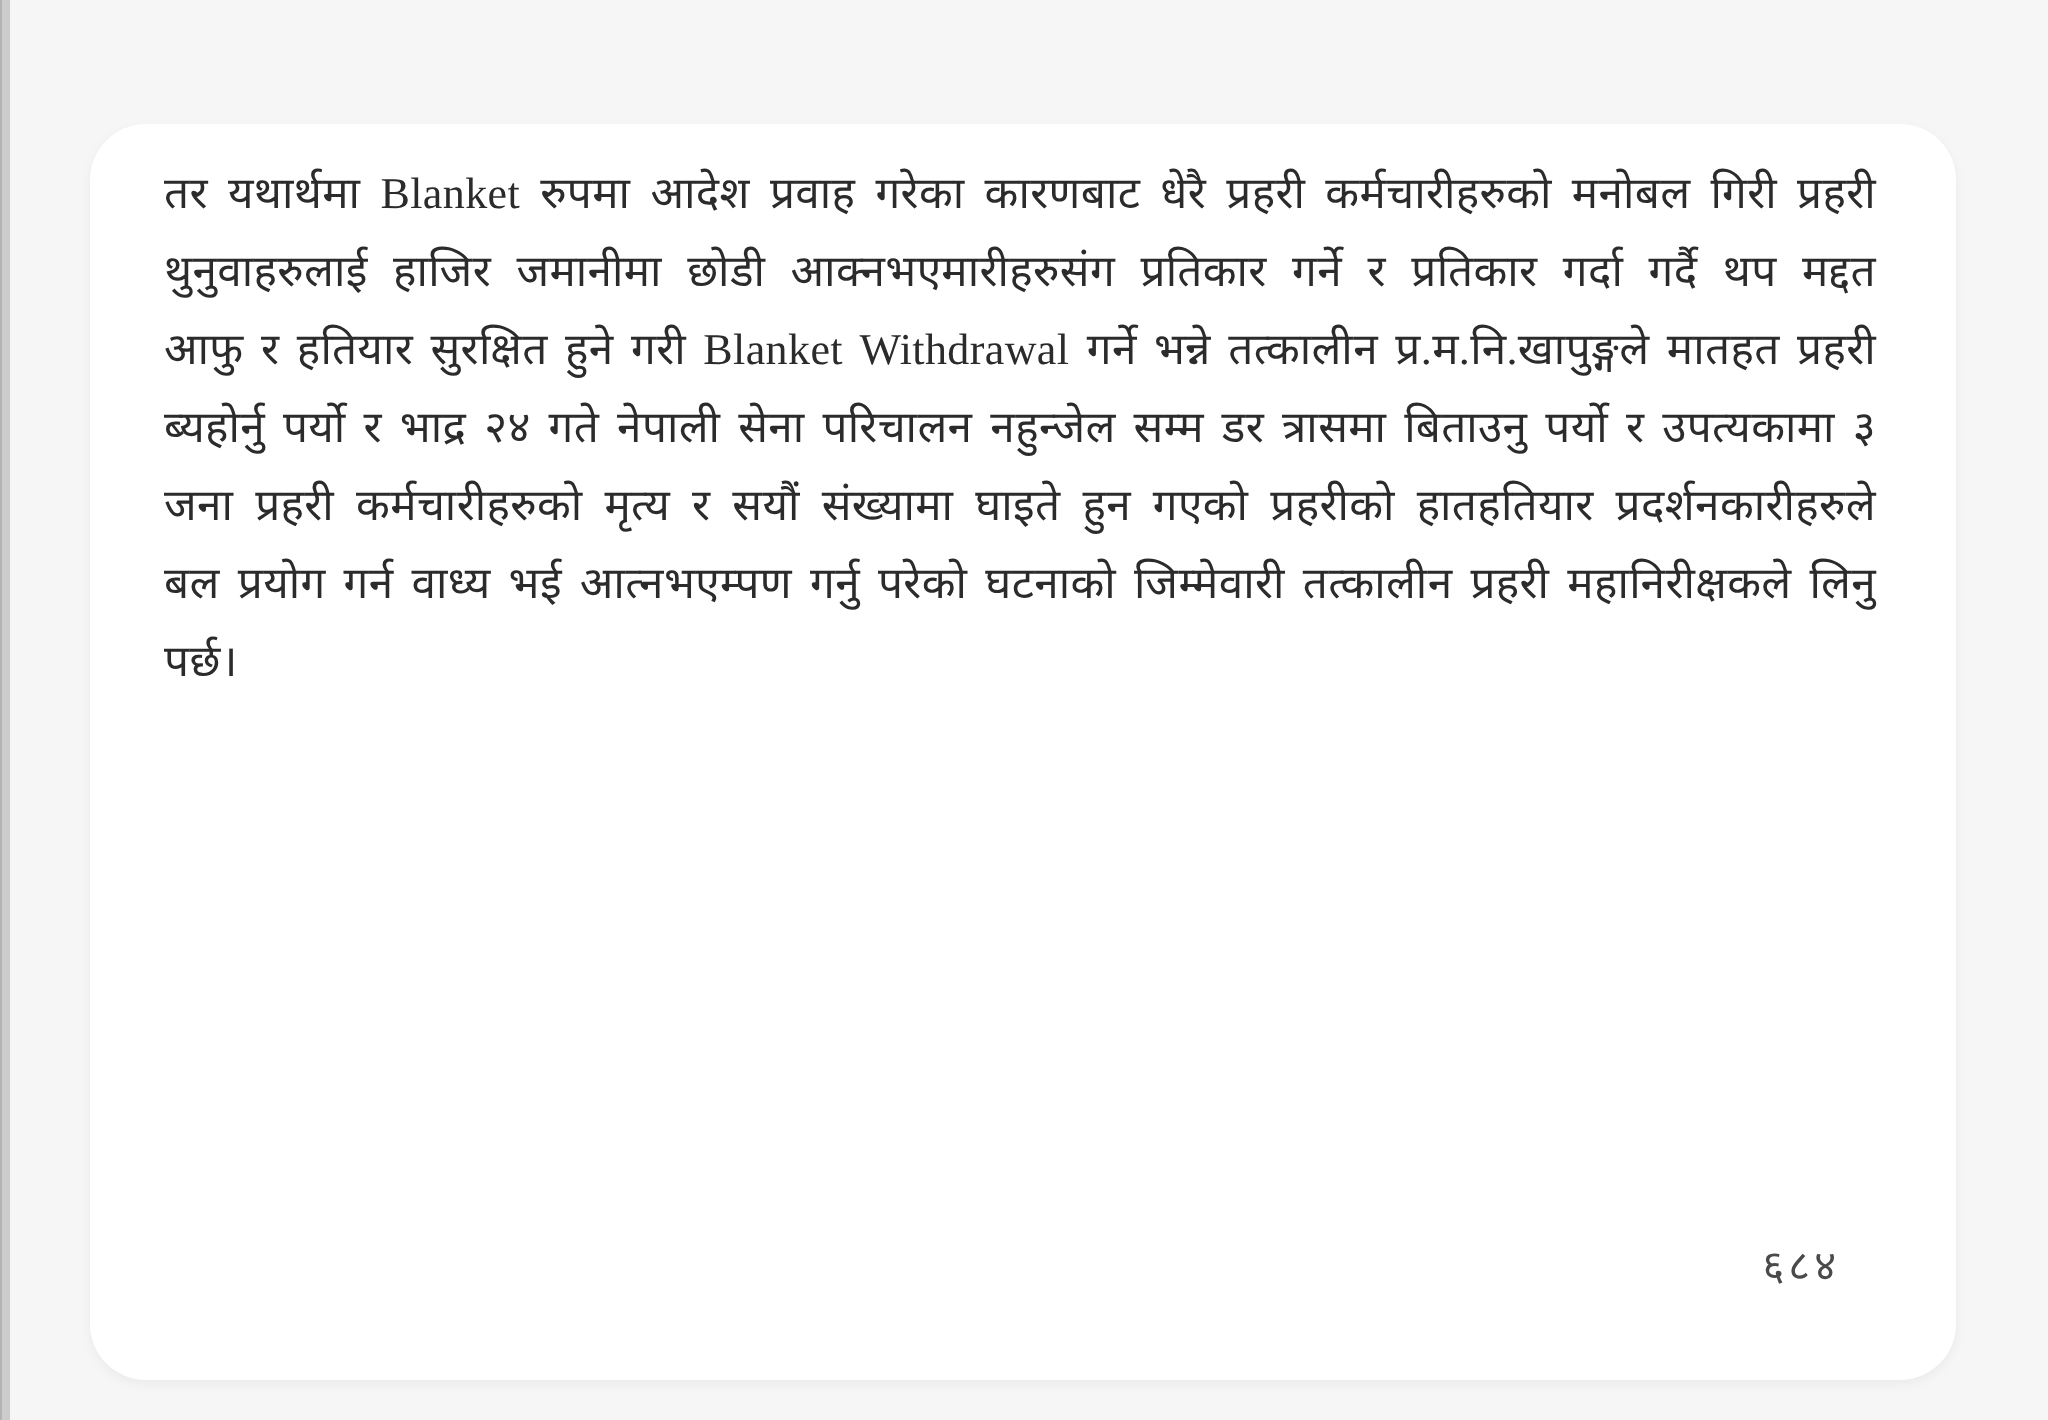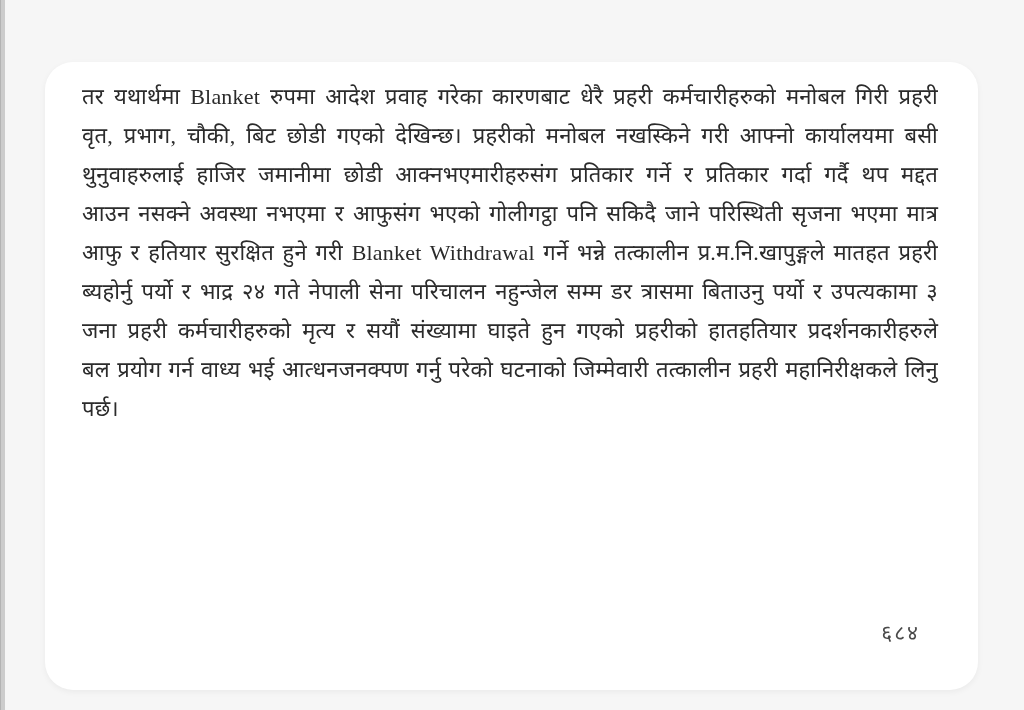--- a/index.html
+++ b/index.html
@@ -73,25 +73,23 @@
 </style>
 </head>
 <body>
 
 <div class="viewport">
   <div class="edge-strip"></div>
 
   <div class="doc-card">
     <div class="paragraph">
         <div class="text-line">तर यथार्थमा Blanket रुपमा आदेश प्रवाह गरेका कारणबाट धेरै प्रहरी कर्मचारीहरुको मनोबल गिरी प्रहरी</div>
-        <div class="text-line">वृत, प्रभाग, चौकी, बिट छोडी गएको देखिन्छ। प्रहरीको मनोबल नखस्किने गरी आफ्नो कार्यालयमा बसी</div>
         <div class="text-line">थुनुवाहरुलाई हाजिर जमानीमा छोडी आक्नभएमारीहरुसंग प्रतिकार गर्ने र प्रतिकार गर्दा गर्दै थप मद्दत</div>
-        <div class="text-line">आउन नसक्ने अवस्था नभएमा र आफुसंग भएको गोलीगट्ठा पनि सकिदै जाने परिस्थिती सृजना भएमा मात्र</div>
         <div class="text-line">आफु र हतियार सुरक्षित हुने गरी Blanket Withdrawal गर्ने भन्ने तत्कालीन प्र.म.नि.खापुङ्गले मातहत प्रहरी</div>
         <div class="text-line">ब्यहोर्नु पर्यो र भाद्र २४ गते नेपाली सेना परिचालन नहुन्जेल सम्म डर त्रासमा बिताउनु पर्यो र उपत्यकामा ३</div>
         <div class="text-line">जना प्रहरी कर्मचारीहरुको मृत्य र सयौं संख्यामा घाइते हुन गएको प्रहरीको हातहतियार प्रदर्शनकारीहरुले</div>
-        <div class="text-line">बल प्रयोग गर्न वाध्य भई आत्धनजनक्पण गर्नु परेको घटनाको जिम्मेवारी तत्कालीन प्रहरी महानिरीक्षकले लिनु</div>
+        <div class="text-line">बल प्रयोग गर्न वाध्य भई आत्नभएम्पण गर्नु परेको घटनाको जिम्मेवारी तत्कालीन प्रहरी महानिरीक्षकले लिनु</div>
         <div class="text-line last">पर्छ।</div>
       </div>
 
     <div class="page-number">६८४</div>
   </div>
 </div>
 
 </body></html>

